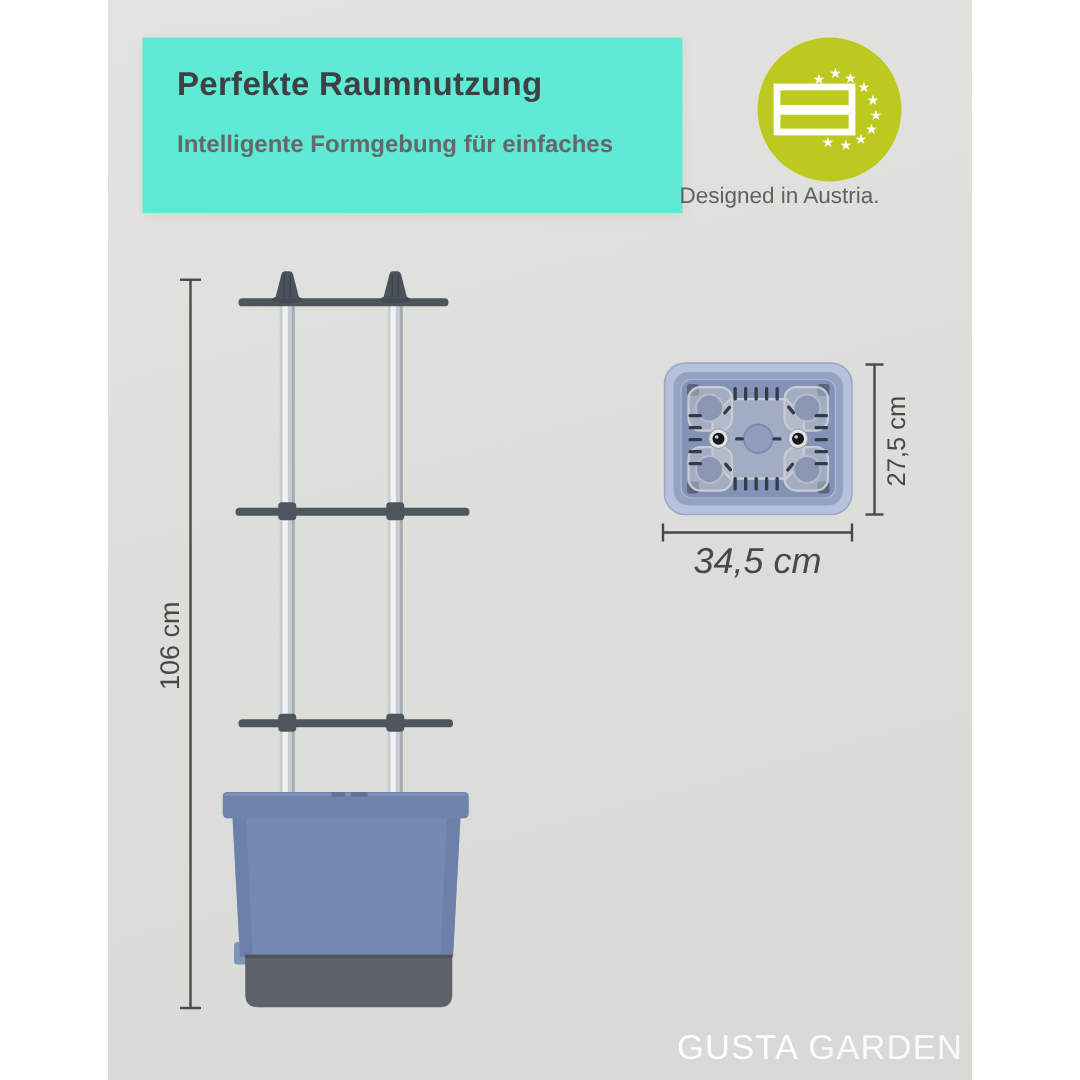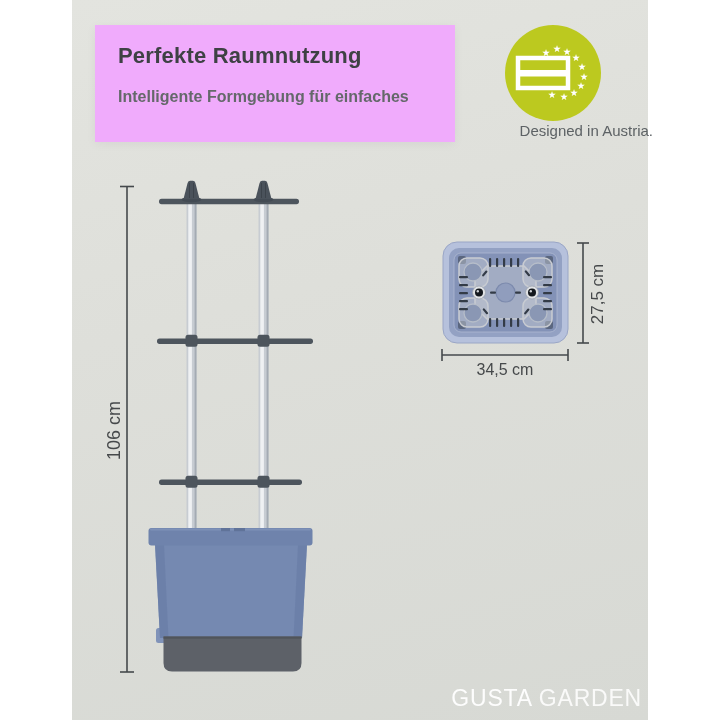--- a/index.html
+++ b/index.html
@@ -8,39 +8,39 @@
     font-family:"Liberation Sans", sans-serif;
     position:relative;overflow:hidden;
   }
   .page{position:absolute;left:0;top:0;width:720px;height:720px;}
   .panel{
     position:absolute;left:72px;top:0;width:576px;height:720px;
     background:linear-gradient(165deg,#e3e4df 0%,#dedfda 40%,#d7d9d4 100%);
   }
   .title-card{
     position:absolute;left:95px;top:25px;width:360px;height:117px;
-    background:#f0abfc;box-shadow:0 2px 10px rgba(0,0,0,0.05);
+    background:#5eead4;box-shadow:0 2px 10px rgba(0,0,0,0.05);
     box-sizing:border-box;padding:18px 0 0 23px;
   }
   .title-card h1{
     margin:0 0 13px 0;font-size:22px;font-weight:700;color:#3e4144;
     letter-spacing:0.2px;
   }
   .subtitle{font-size:16px;line-height:30px;color:#64686a;font-weight:700;}
   .badge-caption{
-    position:absolute;left:453px;top:120px;width:200px;text-align:right;
+    position:absolute;left:453px;top:120px;width:200px;text-align:left;
     font-size:15px;line-height:22px;color:#5d6265;font-weight:400;
   }
   .dim-label{
     position:absolute;color:#46494b;text-align:center;white-space:nowrap;
   }
   .dim-vert{width:100px;transform:rotate(-90deg);transform-origin:center;}
   #dim-height{left:64px;top:420px;font-size:18px;}
   #dim-depth{left:548px;top:284px;font-size:17px;}
-  #dim-width{left:455px;top:361px;width:100px;font-size:16px;}
+  #dim-width{left:455px;top:361px;width:100px;font-size:24px;font-style:italic;}
   .brand-logo{
     position:absolute;right:78px;bottom:8px;font-size:23px;color:#fdfdfd;
     letter-spacing:0.8px;white-space:nowrap;
   }
   .brand-logo .bold{font-weight:400;}
   .brand-logo .light{font-weight:300;opacity:0.92;text-align:right;}
   svg.overlay{position:absolute;left:0;top:0;pointer-events:none;}
 </style>
 </head>
 <body>

